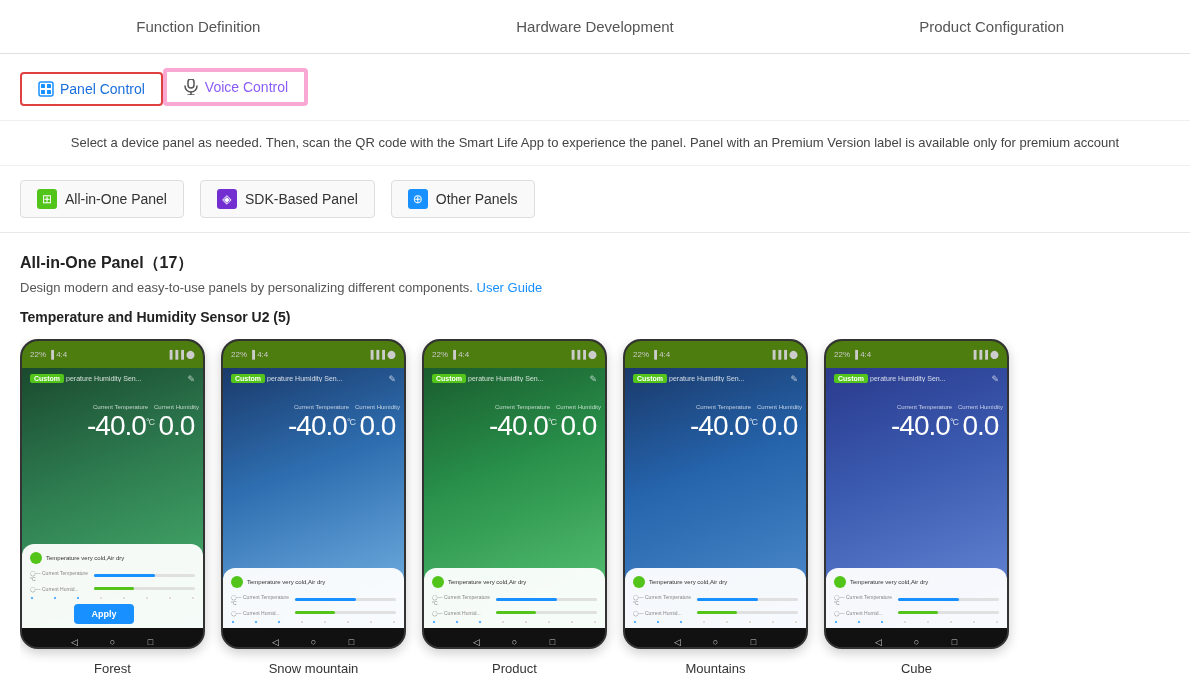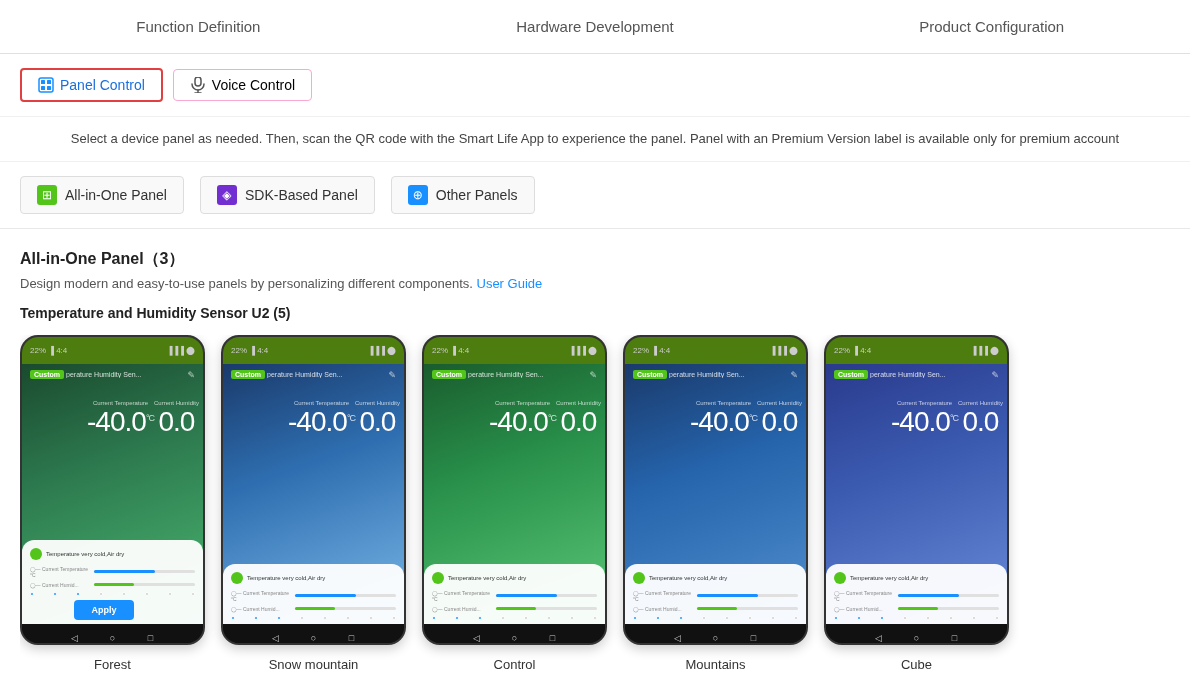--- a/index.html
+++ b/index.html
@@ -57,35 +57,34 @@
     .nav-item-active-border {
       border: 2px solid #e04040;
       position: absolute;
       top: 4px; left: 4px; right: 4px; bottom: 4px;
       pointer-events: none;
     }
 
     
     .sub-tabs {
       display: flex;
-      align-items: center;
+      align-items: flex-end;
       padding: 14px 20px;
-      gap: 10px;
       border-bottom: 1px solid #f0f0f0;
     }
     .sub-tab {
       display: flex;
       align-items: center;
       gap: 6px;
       padding: 7px 16px;
-      border: 1px solid #f9a8d4;
+      border: 4px solid #f9a8d4;
       border-radius: 4px;
       cursor: pointer;
       font-size: 14px;
-      color: #000000;
+      color: #8b5cf6;
       background: #fff;
     }
     .sub-tab.active {
       border: 2px solid #e04040;
       color: #1a6fdc;
       font-weight: 500;
     }
     .sub-tab-icon {
       width: 16px;
       height: 16px;
@@ -423,21 +422,21 @@
     <span class="panel-tab-icon purple">◈</span>
     <span>SDK-Based Panel</span>
   </div>
   <div class="panel-tab">
     <span class="panel-tab-icon blue">⊕</span>
     <span>Other Panels</span>
   </div>
 </div>
 
 <div class="content">
-  <div class="section-title">All-in-One Panel（3）</div>
+  <div class="section-title">All-in-One Panel（17）</div>
   <div class="section-desc">
     <span>Design modern and easy-to-use panels by personalizing different components.</span>
     <a href="#">User Guide</a>
   </div>
   <div class="subsection-title">Temperature and Humidity Sensor U2 (5)</div>
 
   <div class="cards-row" id="cards-container">
   <div class="device-card">
     <div class="phone-mockup">
       <div class="phone-status-bar">
@@ -611,21 +610,21 @@
           </div>
 
         </div>
       </div>
       <div class="phone-nav-bar">
         <div class="nav-btn">◁</div>
         <div class="nav-btn">○</div>
         <div class="nav-btn">□</div>
       </div>
     </div>
-    <div class="card-label">Control</div>
+    <div class="card-label">Product</div>
   </div>
       <div class="device-card">
     <div class="phone-mockup">
       <div class="phone-status-bar">
         <span>22% ▐ 4:4</span>
         <span>▐▐▐ ⬤</span>
       </div>
       <div class="phone-screen theme-mountains">
         <div class="phone-header">
           <span class="custom-badge">Custom</span>

